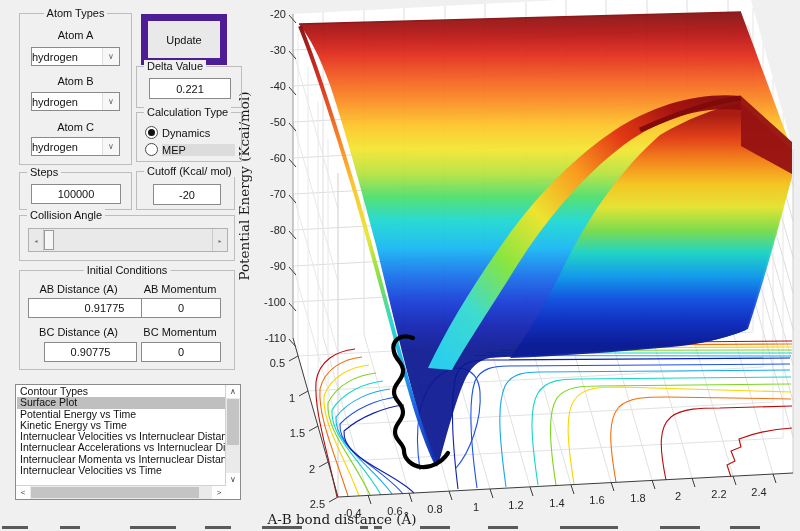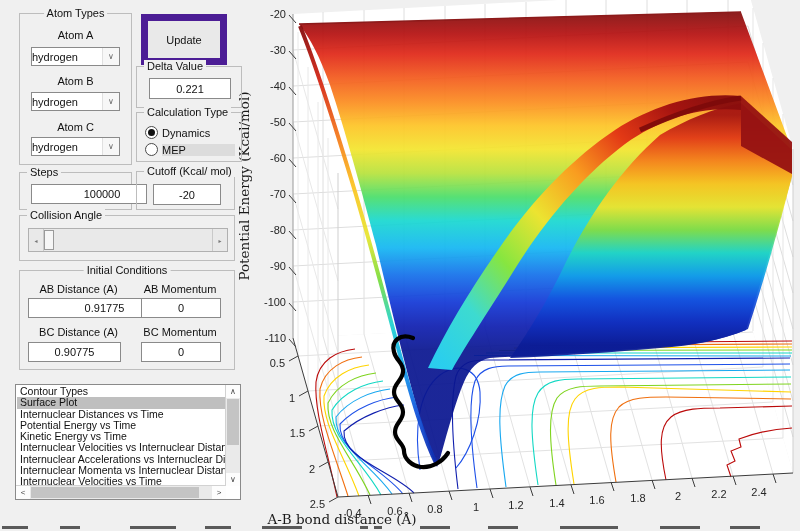--- a/index.html
+++ b/index.html
@@ -289,21 +289,21 @@
       <span>Dynamics</span>
     </div>
     <div class="radio-row" style="left:8px;top:30px;width:90px;">
       <span class="rb"></span>
       <span style="flex:1;background:#dcdcdc;">MEP</span>
     </div>
   </div>
 
   <div class="grp" style="left:19px;top:172px;width:111px;height:36px;">
     <span class="grp-title">Steps</span>
-    <div class="fld" style="left:11px;top:11px;width:88px;height:18px;padding-left:26px;">100000</div>
+    <div class="fld" style="left:11px;top:11px;width:88px;height:18px;">100000</div>
   </div>
 
   <div class="grp" style="left:136px;top:171px;width:97px;height:37px;">
     <span class="grp-title">Cutoff (Kcal/ mol)</span>
     <div class="fld" style="left:16px;top:12px;width:66px;height:19px;">-20</div>
   </div>
 
   <div class="grp" style="left:19px;top:215px;width:214px;height:44px;">
     <span class="grp-title">Collision Angle</span>
     <div class="slider" style="left:8px;top:12px;width:198px;height:22px;">
@@ -314,29 +314,28 @@
   </div>
 
   <div class="grp" style="left:19px;top:270px;width:214px;height:98px;">
     <span class="grp-title center">Initial Conditions</span>
     <div class="lbl" style="left:8px;top:12px;width:101px;">AB Distance (A)</div>
     <div class="lbl" style="left:121px;top:12px;width:78px;">AB Momentum</div>
     <div class="fld" style="left:8px;top:27px;width:91px;height:18px;padding-left:30px;">0.91775</div>
     <div class="fld" style="left:121px;top:27px;width:78px;height:18px;">0</div>
     <div class="lbl" style="left:8px;top:55px;width:101px;">BC Distance (A)</div>
     <div class="lbl" style="left:121px;top:55px;width:78px;">BC Momentum</div>
-    <div class="fld" style="left:8px;top:71px;width:91px;height:18px;">0.90775</div>
+    <div class="fld" style="left:24px;top:71px;width:91px;height:18px;">0.90775</div>
     <div class="fld" style="left:121px;top:71px;width:78px;height:18px;">0</div>
   </div>
 
   <div class="lb" style="left:15px;top:384px;width:224px;height:114px;">
     <div class="lb-items" id="plot-list">
         <div class="lb-item">Contour Types</div>
         <div class="lb-item sel">Surface Plot</div>
-        <div class="lb-item">Internuclear Distances vs Time</div>
         <div class="lb-item">Potential Energy vs Time</div>
         <div class="lb-item">Kinetic Energy vs Time</div>
         <div class="lb-item">Internuclear Velocities vs Internuclear Distance</div>
         <div class="lb-item">Internuclear Accelerations vs Internuclear Distance</div>
         <div class="lb-item">Internuclear Momenta vs Internuclear Distance</div>
         <div class="lb-item">Internuclear Velocities vs Time</div>
       </div>
     <div class="vsb">
       <span class="sb-btn" style="top:0;">∧</span>
       <span class="vsb-thumb"></span>

